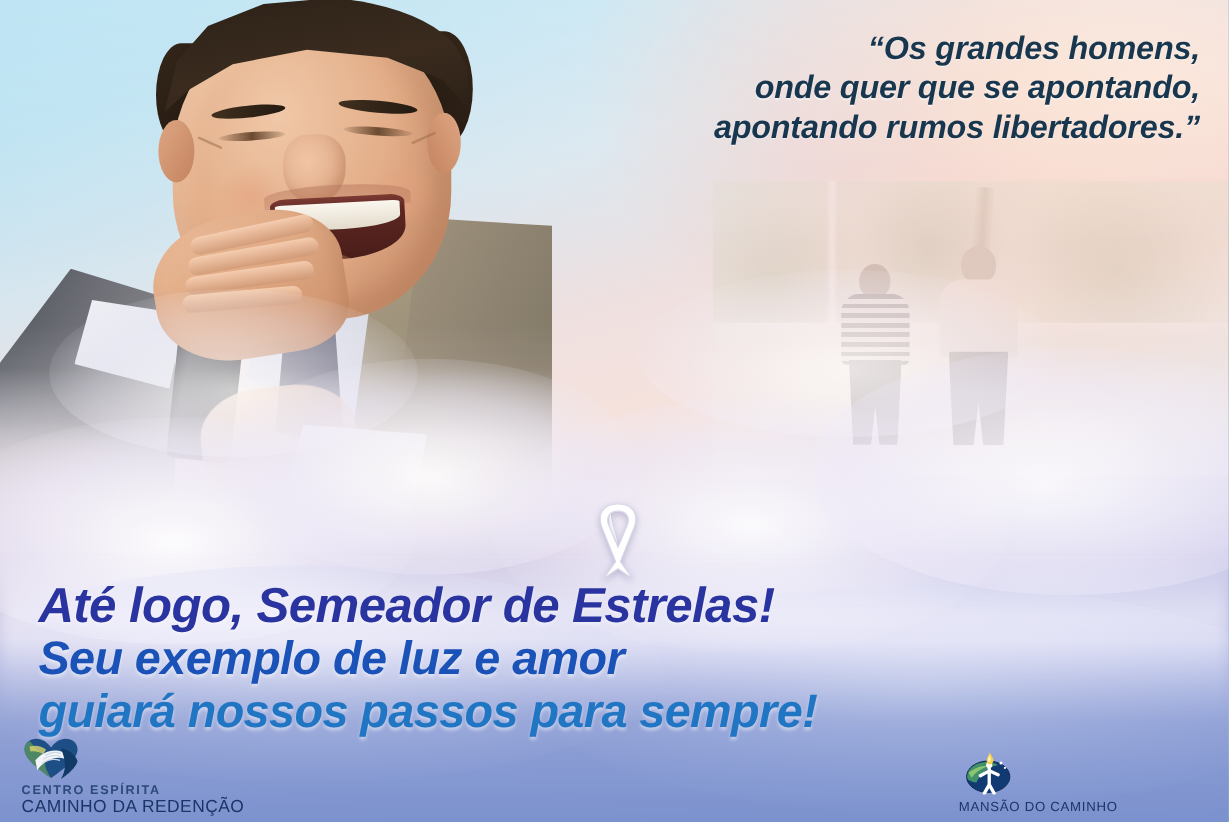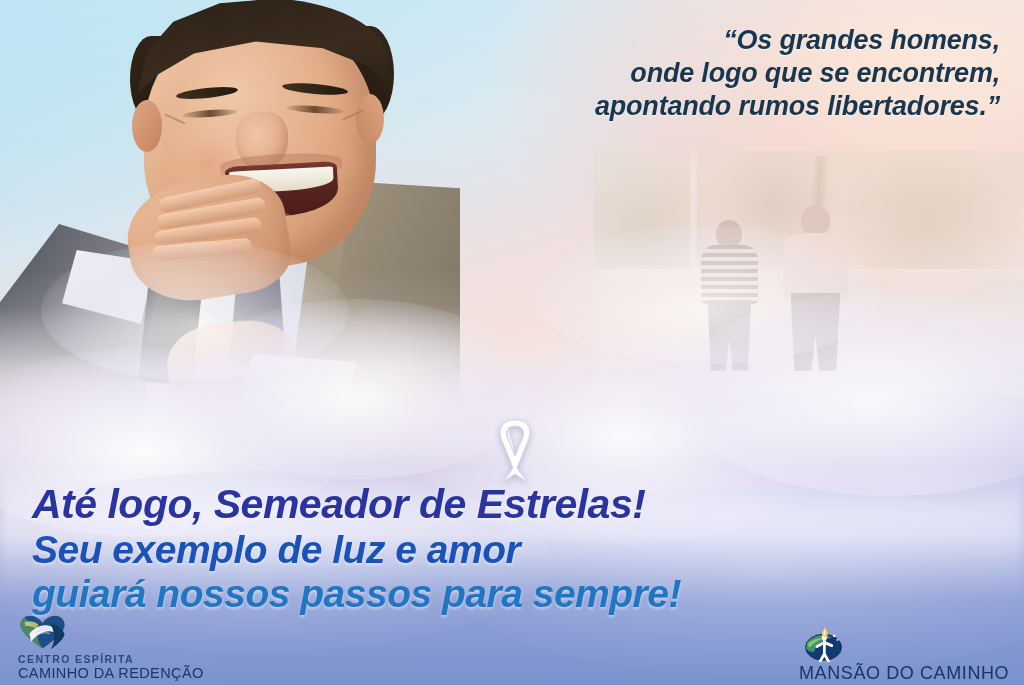--- a/index.html
+++ b/index.html
@@ -365,21 +365,21 @@
   .logo-right{right:10px;width:215px;}
   .logo-mark{height:36px;margin-bottom:3px;}
   .logo-t1{
     font-size:10.5px;font-weight:700;letter-spacing:1.4px;
     color:#2b4a7a;line-height:12px;
   }
   .logo-t2{
     font-size:14.5px;font-weight:400;letter-spacing:.4px;
     color:#1b3566;line-height:17px;
   }
-  .logo-right .logo-t2{font-size:18px;letter-spacing:.6px;}
+  .logo-right .logo-t2{font-size:11px;letter-spacing:.6px;}
 </style>
 </head>
 <body>
 
 <div class="stage">
 
   <div class="bg-sky"></div>
   <div class="bg-warm"></div>
   <div class="bg-warm2"></div>
 
@@ -458,21 +458,21 @@
     <div class="cl c4"></div>
     <div class="cl c7"></div>
     <div class="cl c8"></div>
     <div class="cloudbank"></div>
   </div>
 
   <div class="bg-bluebottom"></div>
 
   <div class="quote-wrap">
     <div class="quote-line">“Os grandes homens,</div>
-    <div class="quote-line">onde logo que se encontrem,</div>
+    <div class="quote-line">onde quer que se apontando,</div>
     <div class="quote-line">apontando rumos libertadores.”</div>
   </div>
 
   <svg class="ribbon" viewBox="0 0 64 76">
     <path d="M32 8 C20 8 15 16 18 26 L30 56 L20 70 L32 62 L44 70 L34 56 L46 26 C49 16 44 8 32 8 Z
              M32 14 C39 14 42 19 40 25 L32 44 L24 25 C22 19 25 14 32 14 Z" fill="#ffffff" stroke="#d8d8e8" stroke-width="1"></path>
     <path d="M26 16 C23 21 25 27 28 33 L32 42 L29 30 C27 24 26 20 26 16 Z" fill="#eef0f6"></path>
   </svg>
 
   <div class="headline">

